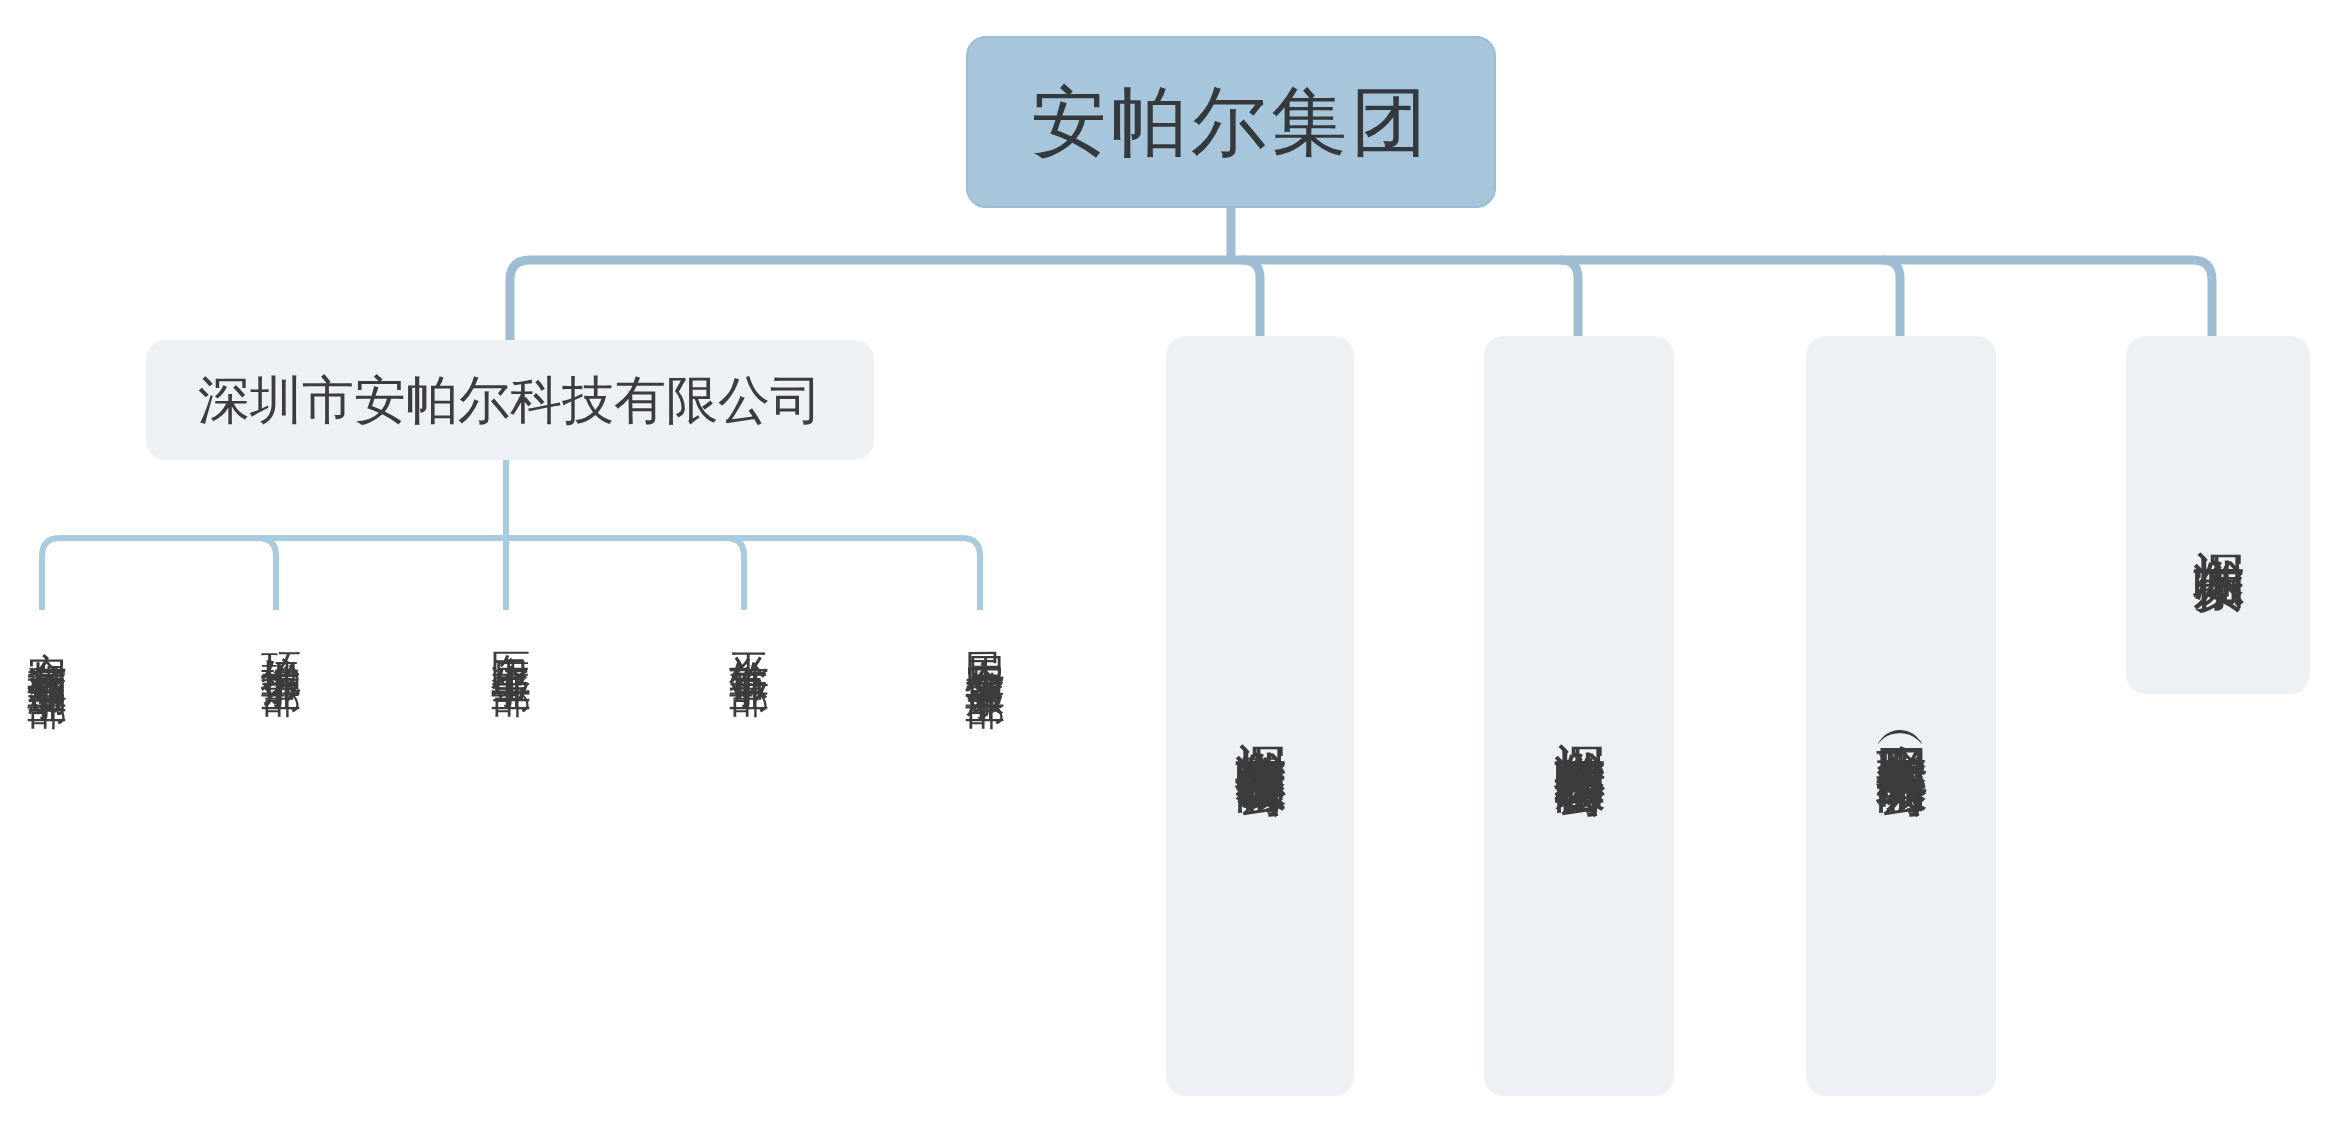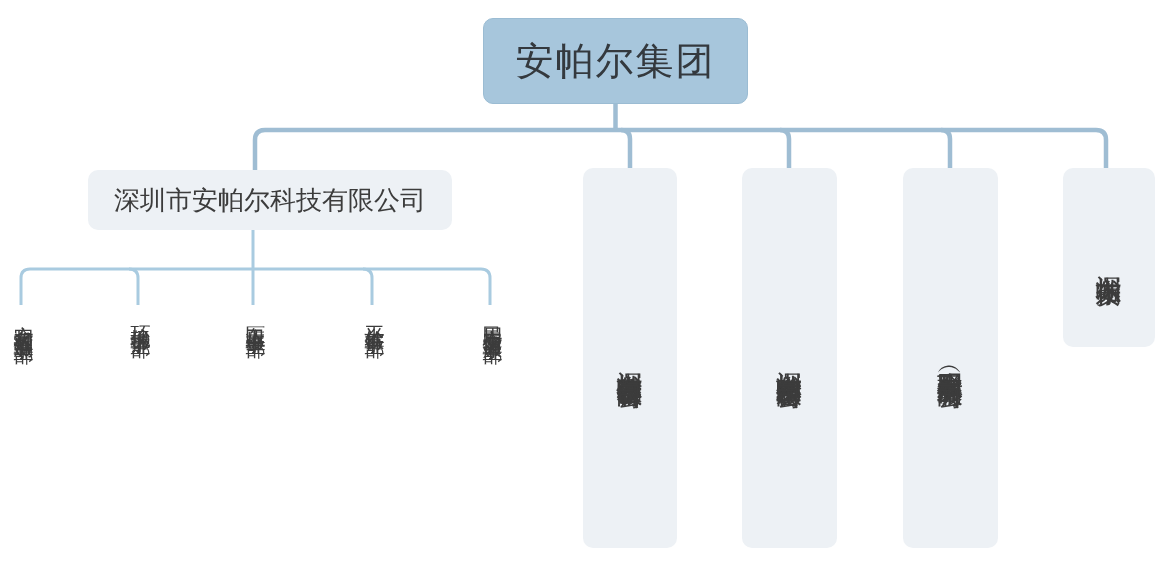--- a/index.html
+++ b/index.html
@@ -64,21 +64,21 @@
     <g stroke="#a9cbe0" stroke-width="3" fill="none">
       <path d="M253,230 L253,305"></path>
       <path d="M21,305 L21,278 Q21,269 30,269 L481,269 Q490,269 490,278 L490,305"></path>
       <path d="M129,269 Q138,269 138,278 L138,305"></path>
       <path d="M363,269 Q372,269 372,278 L372,305"></path>
     </g>
   </svg>
 
   <div class="node root" style="left:483px;top:18px;width:265px;height:86px;">安帕尔集团</div>
 
-  <div class="node sub" style="left:88px;top:170px;width:364px;height:60px;">深圳市安帕尔科技有限公司</div>
+  <div class="node sub" style="left:73px;top:170px;width:364px;height:60px;">深圳市安帕尔科技有限公司</div>
 
   <div class="node sub vert" style="left:583px;top:168px;width:94px;height:380px;">深圳市安帕尔仪器设备有限公司</div>
 
   <div class="node sub vert" style="left:742px;top:168px;width:95px;height:380px;">深圳市安帕尔精密加工有限公司</div>
 
   <div class="node sub vert" style="left:903px;top:168px;width:95px;height:380px;">众联工程服务（深圳）有限公司</div>
 
   <div class="node sub vert" style="left:1063px;top:168px;width:92px;height:179px;">深圳市安帕尔</div>
 
   <div class="dept" style="left:8px;top:310px;width:26px;">安全与过程监测事业部</div>

